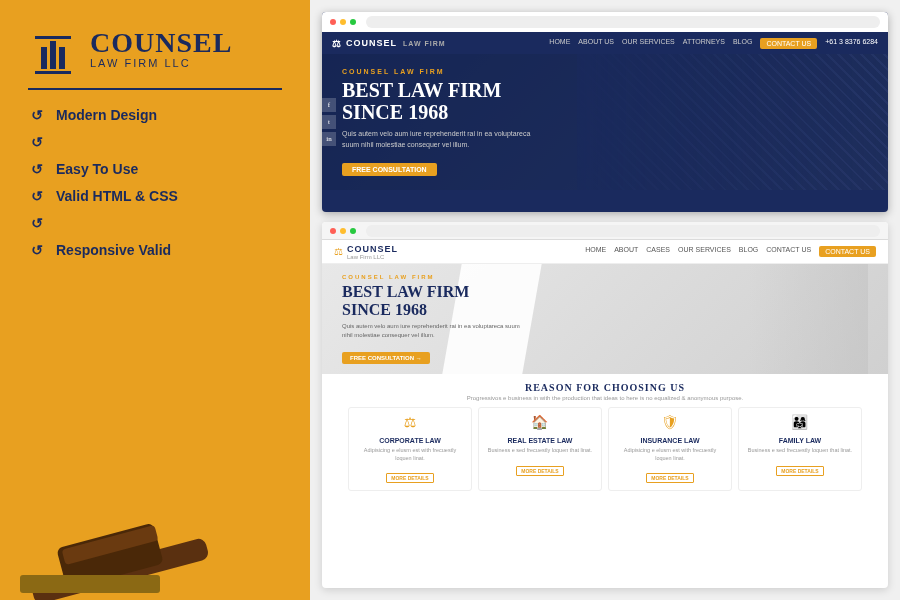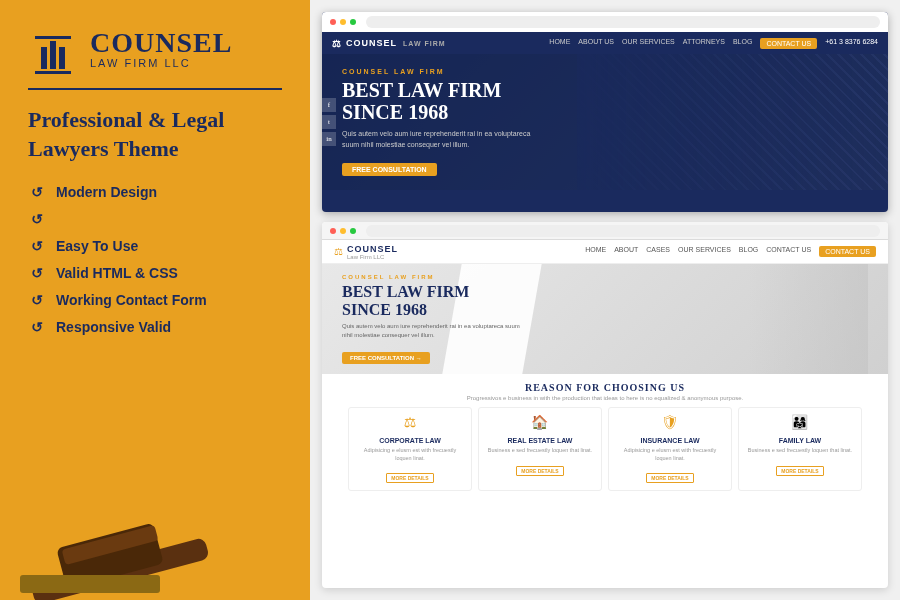--- a/index.html
+++ b/index.html
@@ -596,41 +596,39 @@
       <div class="base-line"></div>
     </div>
     <div class="logo-text-area">
       <span class="logo-main">CoUNSEL</span>
       <span class="logo-sub">Law Firm LLC</span>
     </div>
   </div>
 
   <div class="divider-line"></div>
 
-  <div class="tagline">Professional &amp; Legal Lawyers Theme</div>
 
   <ul class="features-list">
     <li>
       <span class="feature-icon">↺</span>
       <span>Modern Design</span>
     </li>
     <li>
       <span class="feature-icon">↺</span>
     </li>
     <li>
       <span class="feature-icon">↺</span>
       <span>Easy To Use</span>
     </li>
     <li>
       <span class="feature-icon">↺</span>
       <span>Valid HTML &amp; CSS</span>
     </li>
     <li>
       <span class="feature-icon">↺</span>
-      <span>Working Contact Form</span>
     </li>
     <li>
       <span class="feature-icon">↺</span>
       <span>Responsive Valid</span>
     </li>
   </ul>
 
 
   <div class="gavel-area">
     <svg class="gavel-svg" viewBox="0 0 310 120">

